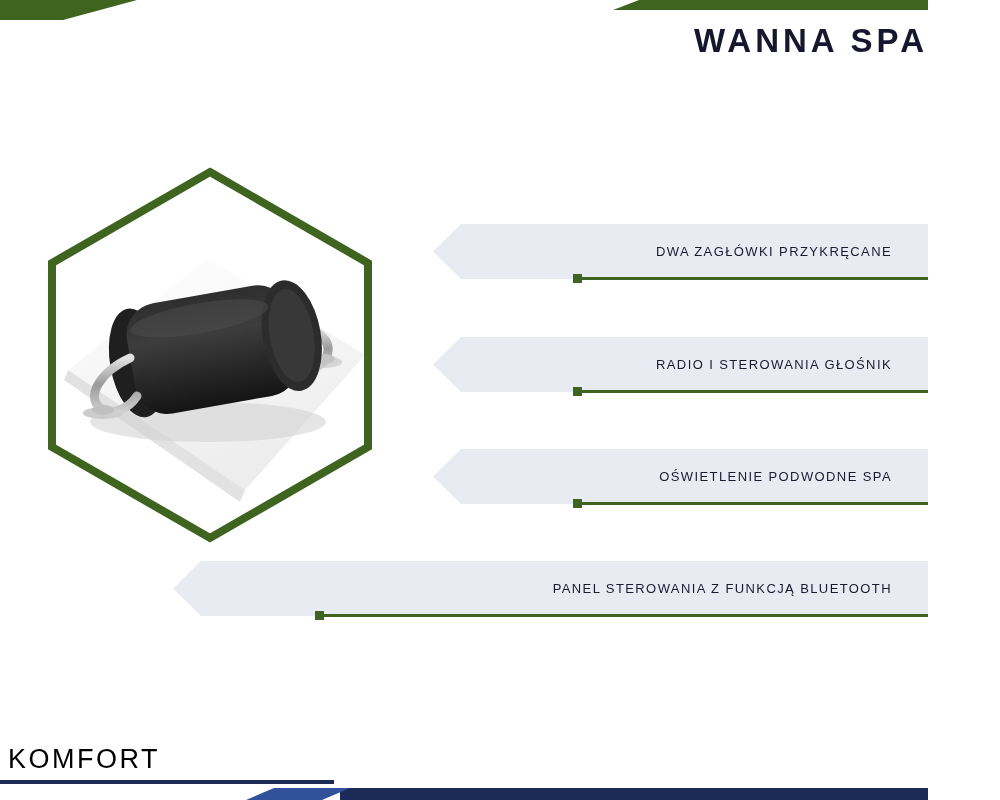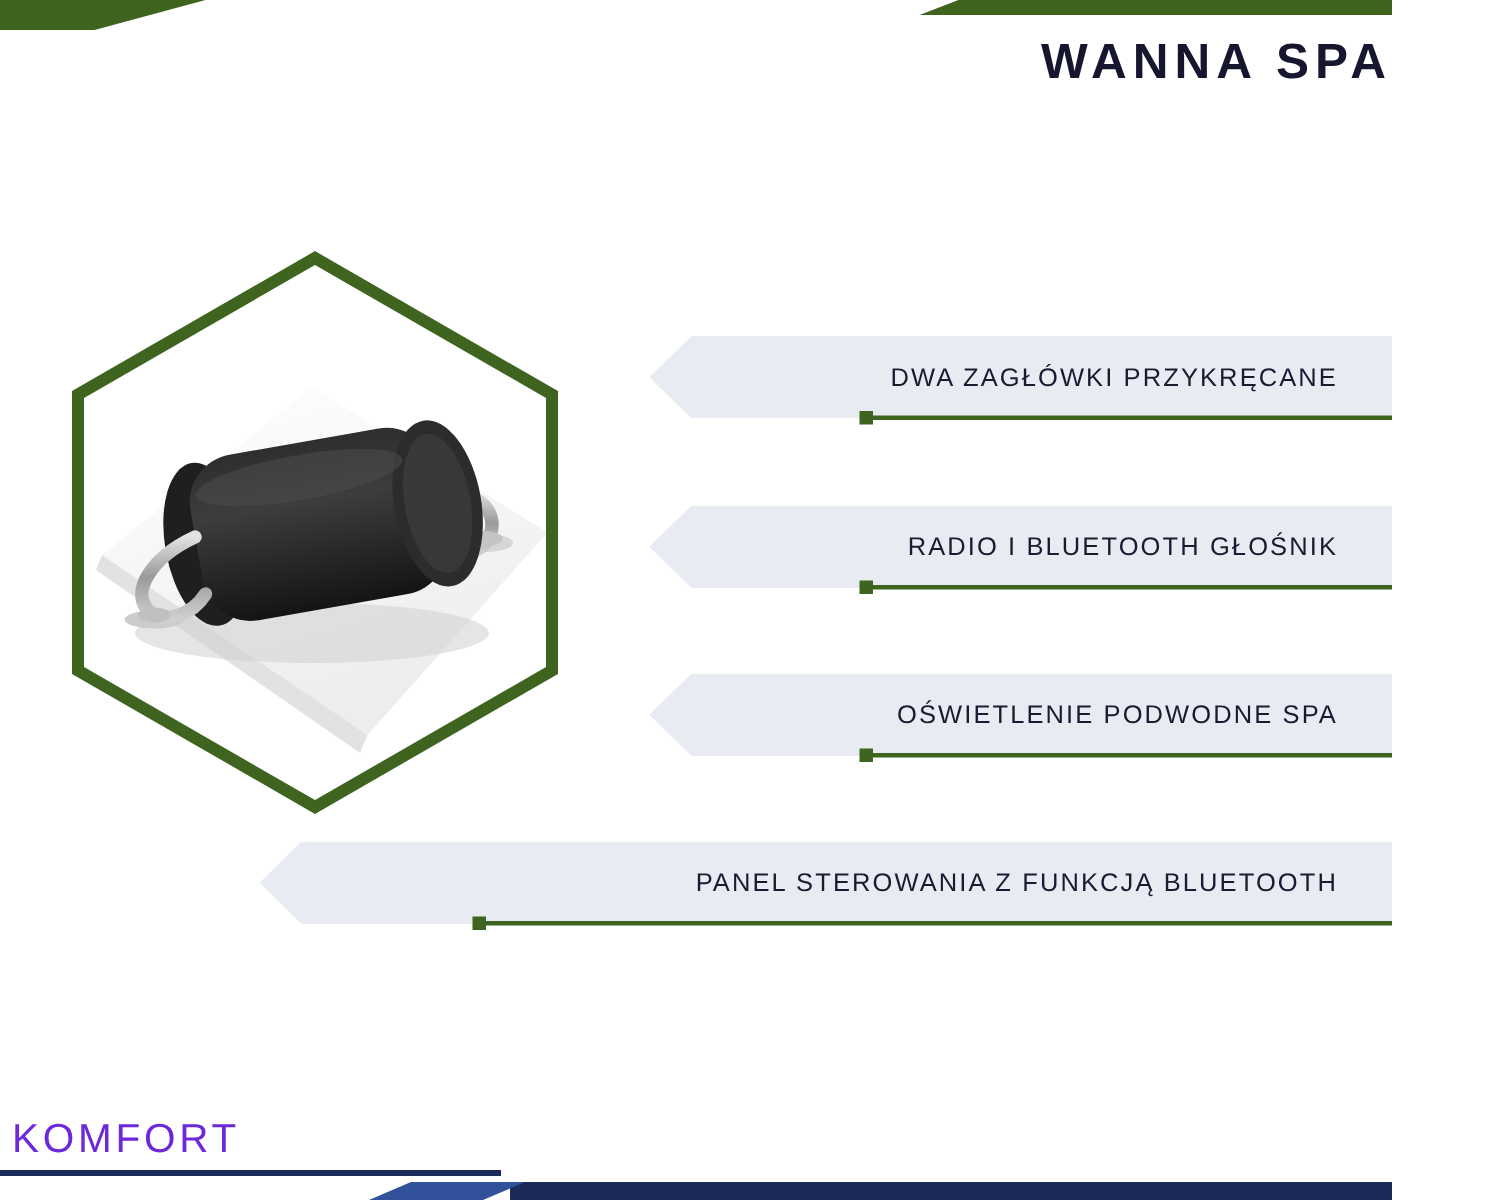--- a/index.html
+++ b/index.html
@@ -22,31 +22,31 @@
 
   
   .feature-banner { position:absolute; right:0; height:55px; background:#e9ebf2;
         clip-path: polygon(28px 0, 100% 0, 100% 100%, 28px 100%, 0 50%);
         display:flex; align-items:center; justify-content:flex-end;
         padding-right:36px; box-sizing:border-box; }
   .f1 { top:224px; width:495px; }
   .f2 { top:337px; width:495px; }
   .f3 { top:449px; width:495px;justify-content:flex-end; }
   .f4 { top:561px; width:755px;text-align:center; }
-  .feature-label { font-size:17px; letter-spacing:1.4px; color:#1a1a30; white-space:nowrap; }
+  .feature-label { font-size:13px; letter-spacing:1.4px; color:#1a1a30; white-space:nowrap; }
 
   .rule { position:absolute; height:3px; background:#3e6420; }
   .r1 { top:277px; left:574px; width:426px; }
   .r2 { top:390px; left:574px; width:426px; }
   .r3 { top:502px; left:574px; width:426px; }
   .r4 { top:614px; left:316px; width:684px; }
   .rule .dot { position:absolute; left:-1px; top:-3px; width:9px; height:9px; background:#3e6420; }
 
   
-  .footer-title { position:absolute; left:8px; top:744px; font-size:27px; letter-spacing:2.5px; color:#6d28d9; }
+  .footer-title { position:absolute; left:8px; top:744px; font-size:27px; letter-spacing:2.5px; color:#000000; }
   .footer-line  { position:absolute; left:0; top:780px; width:334px; height:4px; background:#1b2a57; }
   .footer-bar   { position:absolute; left:340px; top:788px; width:660px; height:12px; background:#1b2a57; }
   .footer-accent{ position:absolute; left:246px; top:788px; width:104px; height:12px; background:#31519b;
                   clip-path: polygon(28px 0, 100% 0, calc(100% - 28px) 100%, 0 100%); z-index:2; }
 </style>
 </head>
 <body>
 
 <div class="page">
 
@@ -100,21 +100,21 @@
   </div>
 
   <div class="feature-banner f1">
     <span class="feature-label">DWA ZAGŁÓWKI PRZYKRĘCANE</span>
   </div>
   <div class="rule r1">
       <span class="dot"></span>
     </div>
 
   <div class="feature-banner f2">
-    <span class="feature-label">RADIO I BLUETOOTH GŁOŚNIK</span>
+    <span class="feature-label">RADIO I STEROWANIA GŁOŚNIK</span>
   </div>
   <div class="rule r2">
       <span class="dot"></span>
     </div>
 
   <div class="feature-banner f3">
     <span class="feature-label">OŚWIETLENIE PODWODNE SPA</span>
   </div>
   <div class="rule r3">
       <span class="dot"></span>

